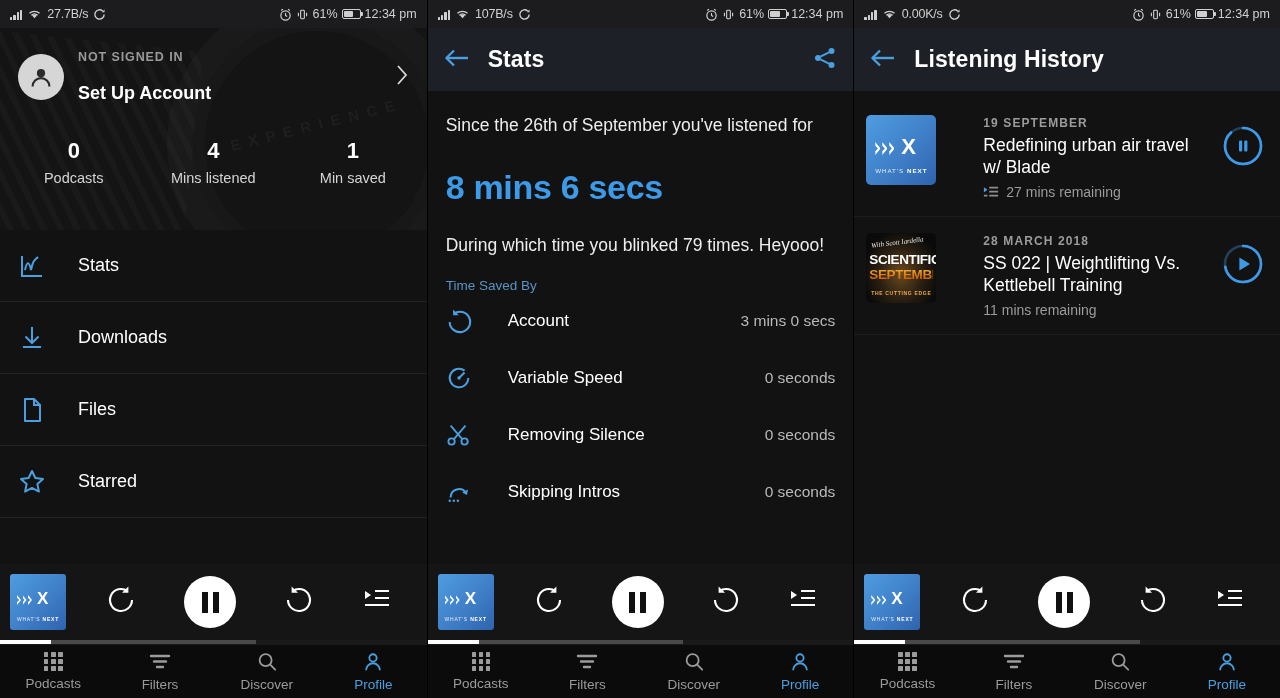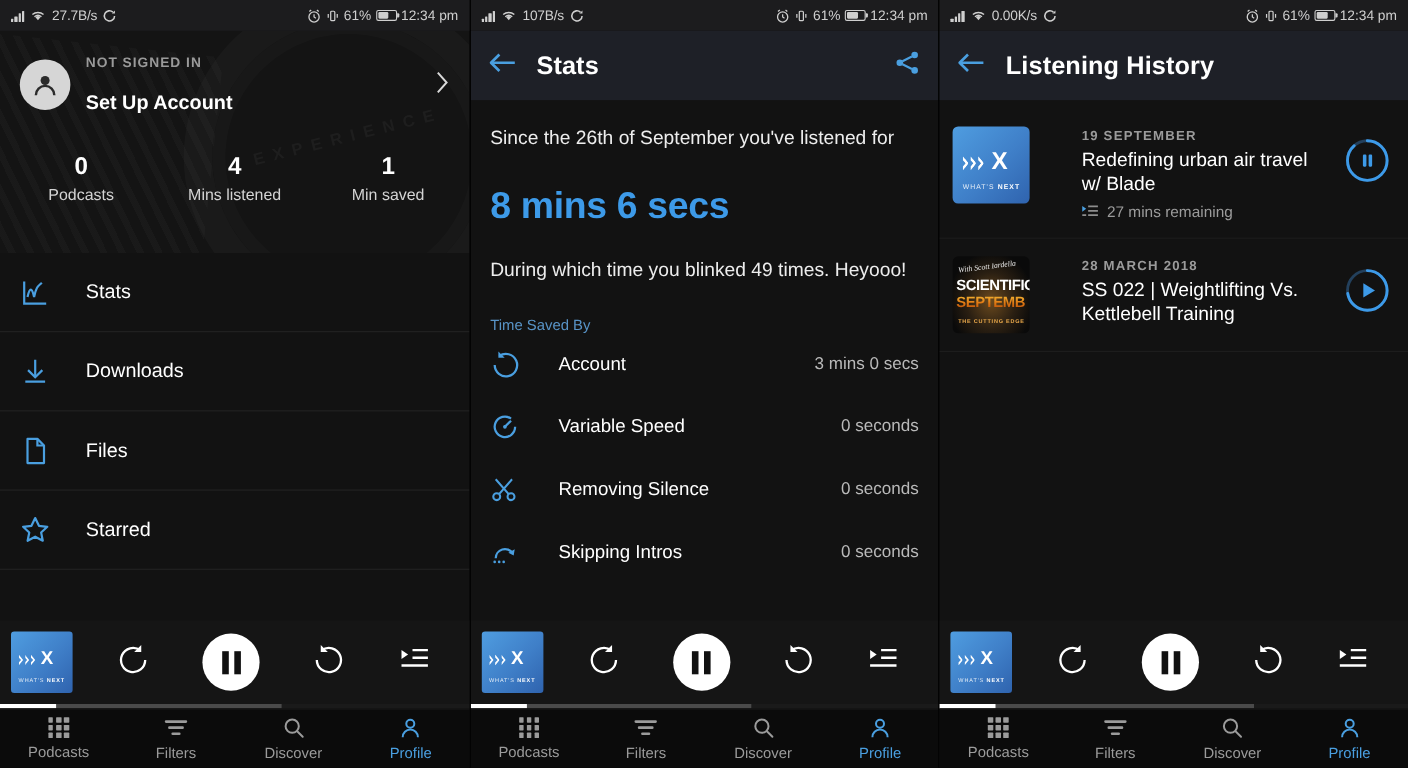--- a/index.html
+++ b/index.html
@@ -82,21 +82,21 @@
     border-bottom:1px solid #232323; padding-left:14px;
   }
   .menu-item .mi-ico { width:64px; display:flex; align-items:center; justify-content:flex-start; padding-left:4px;}
   .menu-item .mi-lbl { color:#fff; font-size:18px; }
 
   
   .stats-body { padding:22px 18px 0 18px; }
   .stats-lead { color:#ededed; font-size:17.5px; line-height:1.42; }
   .stats-big { color:#3d9ae8; font-size:34px; font-weight:bold; margin:30px 0 26px; letter-spacing:-.3px;}
   .stats-blink { color:#ededed; font-size:17.5px; line-height:1.42; }
-  .saved-title { color:#5893c6; font-size:13.5px; margin:30px 0 0; }
+  .saved-title { color:#5893c6; font-size:13.5px; margin:20px 0 0; }
   .saved-row { display:flex; align-items:center; height:57px; }
   .saved-row .sr-ico { width:62px; display:flex; align-items:center; }
   .saved-row .sr-lbl { color:#fff; font-size:17px; }
   .saved-row .sr-val { margin-left:auto; color:#b9b9b9; font-size:15.5px; }
 
   
   .hist-list { padding-top:8px; }
   .hist-row { display:flex; gap:14px; padding:16px 16px 16px 12px; align-items:flex-start; border-bottom:1px solid #1d1d1d;}
   .art { width:70px; height:70px; border-radius:5px; flex:0 0 auto; position:relative; overflow:hidden; }
   .art.whatsnext { background:linear-gradient(135deg,#4f9de0 0%,#3f7fc8 55%,#2f63ae 100%); }
@@ -411,21 +411,21 @@
             <circle cx="5" cy="12" r="3" fill="#4a9fe0"></circle>
             <circle cx="18.5" cy="19" r="3" fill="#4a9fe0"></circle>
             <path d="M16 6.3 7.4 10.6M7.4 13.4 16 17.7" stroke="#4a9fe0" stroke-width="2"></path>
           </svg>
       </span>
     </div>
 
     <div class="stats-body">
       <div class="stats-lead">Since the 26th of September you've listened for</div>
       <div class="stats-big">8 mins 6 secs</div>
-      <div class="stats-blink">During which time you blinked 49 times. Heyooo!</div>
+      <div class="stats-blink">During which time you blinked 79 times. Heyooo!</div>
       <div class="saved-title">Time Saved By</div>
 
       <div class="saved-row">
         <span class="sr-ico">
           <svg width="26" height="26" viewBox="0 0 28 28">
               <path d="M4 15a11 11 0 1 0 4.5-8.9" stroke="#4a9fe0" stroke-width="2.2" fill="none"></path>
               <path d="M7.6 1.6v6.2h6.2z" fill="#4a9fe0"></path>
             </svg>
         </span>
         <span class="sr-lbl">Account</span>
@@ -632,20 +632,23 @@
       <div class="hist-row">
         <div class="art sci">
           <div class="script">With Scott Iardella</div>
           <div class="t1">SCIENTIFIC</div>
           <div class="t2">SEPTEMBER</div>
           <div class="t3">THE CUTTING EDGE</div>
         </div>
         <div class="hist-meta">
           <div class="hist-date">28 MARCH 2018</div>
           <div class="hist-title">SS 022 | Weightlifting Vs. Kettlebell Training</div>
+          <div class="hist-rem">
+            <span>11 mins remaining</span>
+          </div>
         </div>
         <div class="hist-btn">
           <svg width="42" height="42" viewBox="0 0 42 42">
             <circle cx="21" cy="21" r="18" stroke="#23405c" stroke-width="2.6" fill="none"></circle>
             <circle cx="21" cy="21" r="18" stroke="#3d9ae8" stroke-width="2.6" fill="none" stroke-dasharray="113.1" stroke-dashoffset="31.7" transform="rotate(-90 21 21)" stroke-linecap="round"></circle>
             <path d="M17.4 14.6 28 21l-10.6 6.4z" fill="#3d9ae8"></path>
           </svg>
         </div>
       </div>
 

